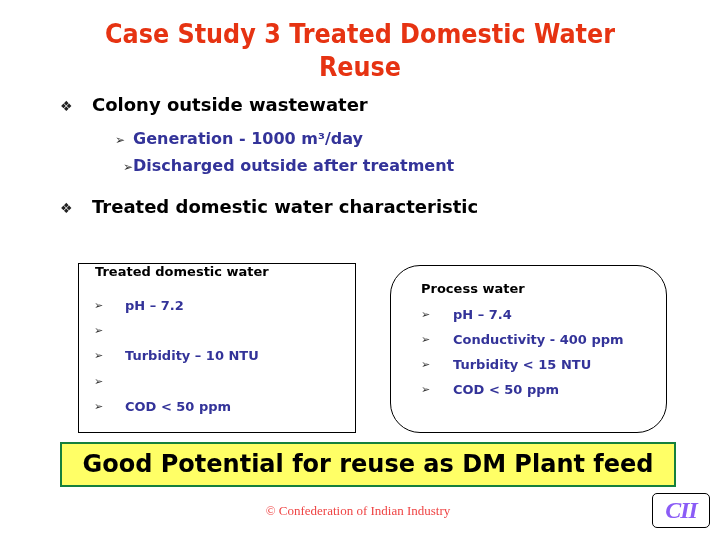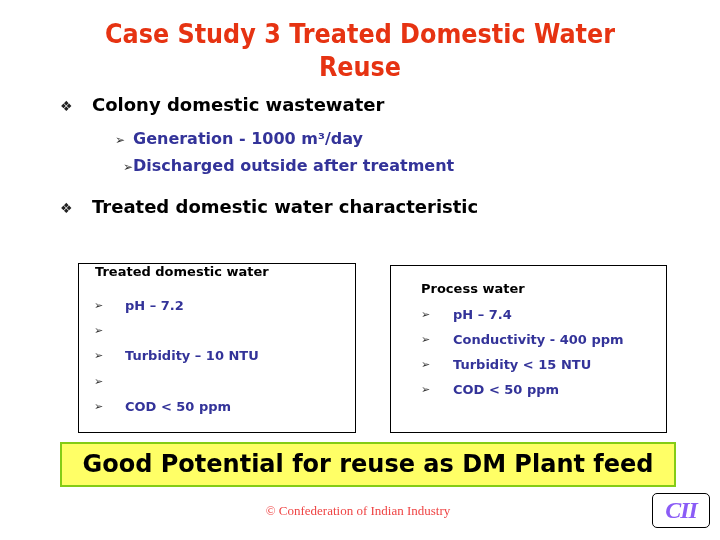--- a/index.html
+++ b/index.html
@@ -10,39 +10,39 @@
            transform: scaleX(0.92); transform-origin: center top; }
   .l1 { position: absolute; left: 60px; font-size: 18px; font-weight: bold; color: #000; white-space: nowrap; }
   .l1 .bul { display: inline-block; width: 32px; font-size: 14px; color: #222; }
   .l2 { position: absolute; left: 115px; font-size: 16px; font-weight: bold; color: #333399; white-space: nowrap; }
   .l2 .arr { display: inline-block; width: 18px; font-size: 12px; color: #333; font-weight: normal; }
   .box { position: absolute; border: 1.5px solid #000; background: #fff; }
   .box .hd { position: absolute; font-size: 13px; font-weight: bold; color: #000; white-space: nowrap; }
   .box .it { position: absolute; font-size: 13px; font-weight: bold; color: #333399; white-space: nowrap; }
   .box .ar { position: absolute; font-size: 11px; color: #333; }
   .banner { position: absolute; left: 60px; top: 442px; width: 612px; height: 41px; background: #ffff66;
-            border: 2px solid #84cc16; text-align: center; }
+            border: 2px solid #15803d; text-align: center; }
   .banner span { font-size: 24px; font-weight: bold; color: #000; line-height: 41px; white-space: nowrap; }
   .footer { position: absolute; left: 0; width: 716px; top: 503px; text-align: center;
             font-family: "Liberation Serif", serif; font-size: 13px; color: #ef4444; }
   .logo { position: absolute; left: 652px; top: 493px; width: 56px; height: 33px; border: 1.5px solid #000;
           border-radius: 5px; text-align: center; }
   .logo span { font-family: "Liberation Serif", serif; font-weight: bold; font-style: italic; font-size: 24px;
                line-height: 33px; letter-spacing: -1px; color: #8b5cf6; }
 </style>
 </head>
 <body>
 
 <div class="title">
   <div>Case Study 3 Treated Domestic Water</div>
   <div>Reuse</div>
 </div>
 
 <div class="l1" style="top:94px;">
-  <span class="bul">❖</span><span>Colony domestic wastewater</span>
+  <span class="bul">❖</span><span>Colony outside wastewater</span>
 </div>
 <div class="l2" style="top:129px;">
   <span class="arr">➢</span><span>Generation - 1000 m³/day</span>
 </div>
 <div class="l2" style="top:156px;text-align:right;">
   <span class="arr">➢</span><span>Discharged outside after treatment</span>
 </div>
 <div class="l1" style="top:196px;">
   <span class="bul">❖</span><span>Treated domestic water characteristic</span>
 </div>
@@ -52,21 +52,21 @@
   <span class="ar" style="left:15px; top:35px;">➢</span>
   <div class="it" style="left:46px; top:34px;">pH – 7.2</div>
   <span class="ar" style="left:15px; top:60px;">➢</span>
   <span class="ar" style="left:15px; top:85px;">➢</span>
   <div class="it" style="left:46px; top:84px;">Turbidity – 10 NTU</div>
   <span class="ar" style="left:15px; top:111px;">➢</span>
   <span class="ar" style="left:15px; top:136px;">➢</span>
   <div class="it" style="left:46px; top:135px;">COD &lt; 50 ppm</div>
 </div>
 
-<div class="box" style="left:390px; top:265px; width:275px; height:166px;">
+<div class="box" style="left:390px; top:265px; width:275px; height:166px;border-radius:30px;">
   <div class="hd" style="left:30px; top:15px;">Process water</div>
   <span class="ar" style="left:30px; top:42px;">➢</span>
   <div class="it" style="left:62px; top:41px;">pH – 7.4</div>
   <span class="ar" style="left:30px; top:67px;">➢</span>
   <div class="it" style="left:62px; top:66px;">Conductivity - 400 ppm</div>
   <span class="ar" style="left:30px; top:92px;">➢</span>
   <div class="it" style="left:62px; top:91px;">Turbidity &lt; 15 NTU</div>
   <span class="ar" style="left:30px; top:117px;">➢</span>
   <div class="it" style="left:62px; top:116px;">COD &lt; 50 ppm</div>
 </div>

